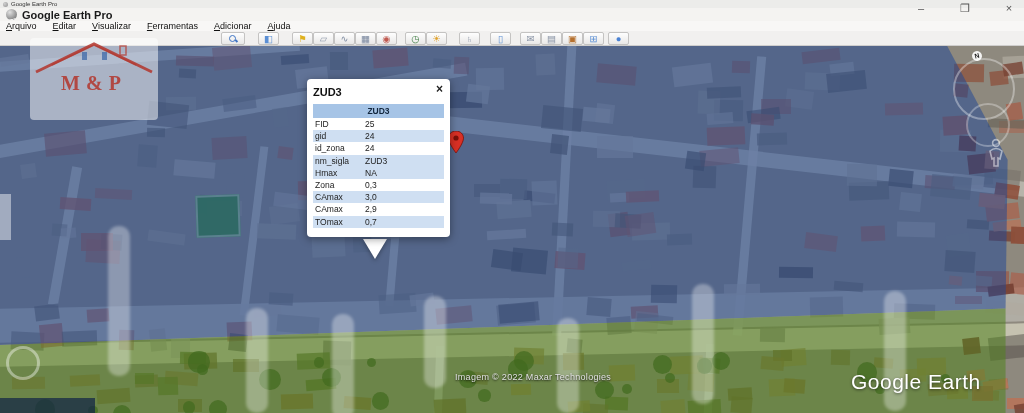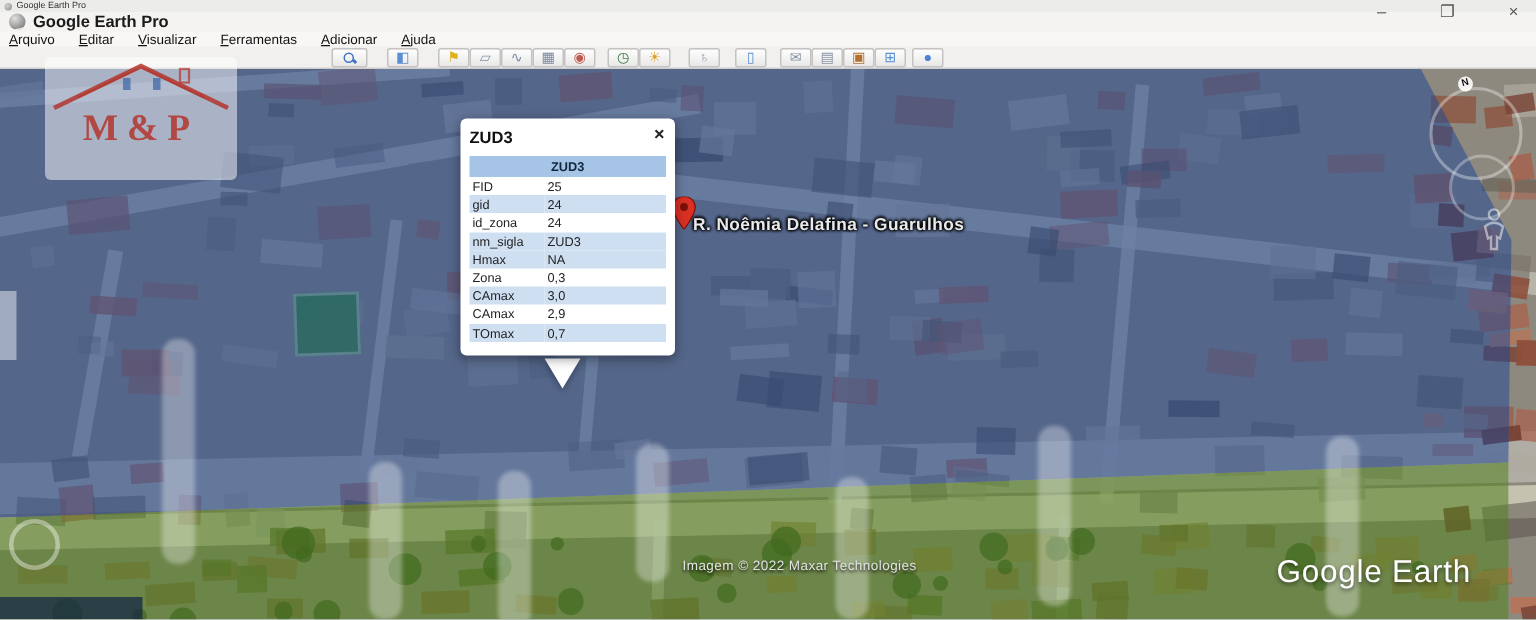--- a/index.html
+++ b/index.html
@@ -68,21 +68,21 @@
   .btable { width:100%; border-collapse:collapse; margin-top:6px; font-size:8.5px; color:#222; }
   .btable th { background:#a6c4e6; font-weight:bold; text-align:center; padding:2px 0; font-size:8.5px; color:#12263d; }
   .btable td { padding:1px 2px; vertical-align:top; line-height:1.2; }
   .btable td.k { width:50px; }
   .btable td.v { white-space:pre-line; }
   .btable tr.alt { background:#cfdff2; }
 
   
   .mp-logo { position:absolute; left:30px; top:38px; width:128px; height:82px; z-index:45;
     background:rgba(255,255,255,.5); border-radius:4px; display:flex; flex-direction:column; align-items:center; }
-  .mp-text { font-family:"Liberation Serif",serif; font-size:25px; font-weight:bold; color:rgba(179,53,43,.85); letter-spacing:6px; margin-top:-14px; }
+  .mp-text { font-family:"Liberation Serif",serif; font-size:20px; font-weight:bold; color:rgba(179,53,43,.85); letter-spacing:6px; margin-top:-14px; }
 
   .attribution { position:absolute; left:455px; top:326px; z-index:26; font-size:9px; color:#e2e2e2; letter-spacing:.3px;
     text-shadow:0 1px 2px rgba(0,0,0,.85); }
   .brand { position:absolute; left:851px; top:324px; z-index:26; font-size:21px; color:#fff; letter-spacing:.5px;
     text-shadow:0 1px 3px rgba(0,0,0,.55); }
 </style>
 </head>
 <body>
 
 <div id="app">
@@ -444,21 +444,20 @@
     <div class="nav-ring2"></div>
     <svg class="pegman" width="22" height="30" viewBox="0 0 22 30">
       <circle cx="11" cy="5" r="3.4" fill="none" stroke="#fff" stroke-width="1.6"></circle>
       <path d="M5 13 q6 -5 12 0 l-2 8 l-2 -1 l0 8 l-4 0 l0 -8 l-2 1 z" fill="none" stroke="#fff" stroke-width="1.6"></path>
     </svg>
 
     <svg class="pin" width="16" height="22" viewBox="0 0 16 22">
       <path d="M8 0 C3.6 0 0.5 3.2 0.5 7.2 C0.5 12.2 8 22 8 22 C8 22 15.5 12.2 15.5 7.2 C15.5 3.2 12.4 0 8 0 Z" fill="#d93025" stroke="#7a1008" stroke-width="0.8"></path>
       <circle cx="8" cy="7" r="2.6" fill="#7a1008"></circle>
     </svg>
-    <div class="pin-label">R. Noêmia Delafina - Guarulhos</div>
 
     <div class="balloon-tail"></div>
     <div class="balloon">
       <div class="balloon-title">ZUD3</div>
       <div class="balloon-close">×</div>
       <table class="btable">
         <thead>
             <tr>
               <th colspan="2">ZUD3</th>
             </tr>

